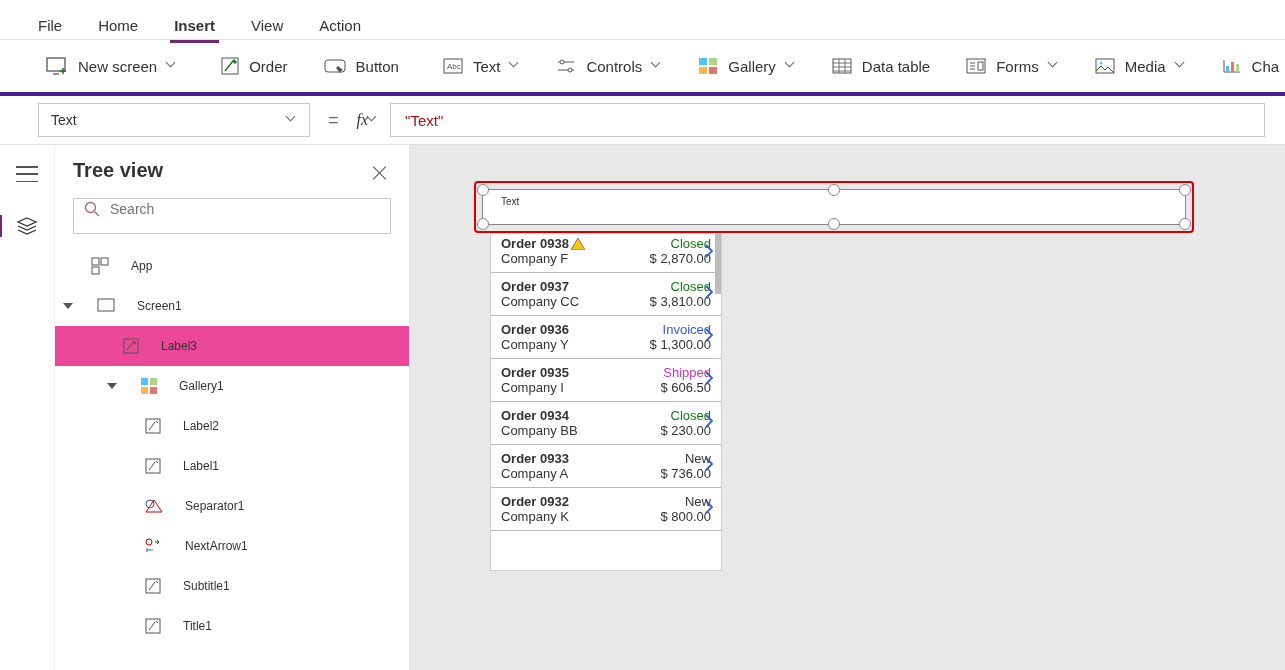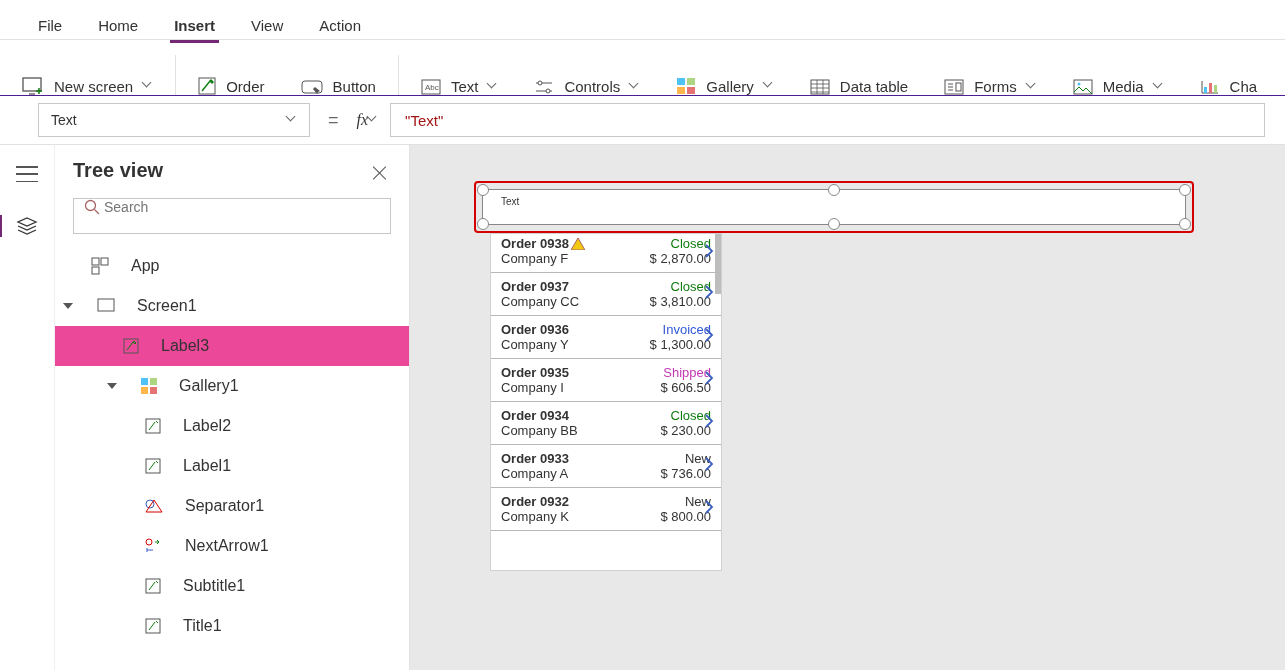--- a/index.html
+++ b/index.html
@@ -5,21 +5,21 @@
 * { margin: 0; padding: 0; box-sizing: border-box; font-family: "Segoe UI", Arial, sans-serif; }
 body { width: 1285px; height: 670px; overflow: hidden; background: #ffffff; color: #333; }
 
 
 .menu-tabs { display: flex; gap: 0; padding: 12px 0 0 20px; height: 40px; align-items: center; border-bottom: 1px solid #e1e1e1; }
 .menu-tab { padding: 8px 18px; font-size: 15px; color: #333; cursor: pointer; position: relative; }
 .menu-tab.active { font-weight: 600; }
 .menu-tab.active::after { content: ""; position: absolute; left: 14px; right: 14px; bottom: -1px; height: 3px; background: #742774; }
 
 
-.ribbon { display: flex; align-items: flex-end; height: 56px; border-bottom: 1px solid #4c1d95; padding-left: 4px; overflow: hidden; }
+.ribbon { display: flex; align-items: center; height: 56px; border-bottom: 4px solid #4c1d95; padding-left: 28px; overflow: hidden; }
 .ribbon-item { display: flex; align-items: center; gap: 10px; padding: 0 18px; font-size: 15px; color: #333; cursor: pointer; white-space: nowrap; }
 .ribbon-sep { width: 1px; height: 40px; background: #e1e1e1; margin: 0 4px; }
 .chev { width: 10px; height: 10px; display: inline-block; }
 .chev::before { content: ""; display: block; width: 6px; height: 6px; border-right: 1px solid #666; border-bottom: 1px solid #666; transform: rotate(45deg); margin-top: -2px; }
 
 
 .formula-row { display: flex; align-items: center; height: 48px; gap: 12px; padding: 0 20px 0 38px; }
 .prop-select { width: 272px; height: 34px; border: 1px solid #c8c8c8; display: flex; align-items: center; padding: 0 12px; justify-content: space-between; font-size: 14px; }
 .eq { font-size: 18px; color: #666; margin: 0 6px; }
 .fx { font-style: italic; font-size: 16px; font-family: Georgia, serif; }
@@ -35,25 +35,25 @@
 .rail-btn.active::before { content:""; position:absolute; left:-9px; top:6px; bottom:6px; width:3px; background:#742774;}
 
 
 .tree-panel { width: 355px; border-right: 1px solid #e1e1e1; border-top: 1px solid #e1e1e1; display: flex; flex-direction: column; }
 .tree-header { display: flex; align-items: flex-end; justify-content: space-between; padding: 14px 20px 10px 18px; }
 .tree-header h2 { font-size: 20px; font-weight: 600; }
 .close-x { width: 18px; height: 18px; cursor: pointer; position: relative; }
 .close-x::before, .close-x::after { content: ""; position: absolute; left: 8px; top: 0; width: 1px; height: 18px; background: #555; }
 .close-x::before { transform: rotate(45deg); }
 .close-x::after { transform: rotate(-45deg); }
-.search-wrap { margin: 6px 18px 12px 18px; height: 36px; border: 1px solid #c8c8c8; display: flex; align-items: flex-start; padding: 0 10px; gap: 4px; }
+.search-wrap { margin: 6px 18px 12px 18px; height: 36px; border: 1px solid #c8c8c8; display: flex; align-items: flex-end; padding: 16px 10px; gap: 10px; }
 .search-wrap input { border: none; outline: none; font-size: 14px; flex: 1; }
 
 .tree-list { overflow-y: auto; flex: 1; }
-.tree-row { display: flex; align-items: center; height: 40px; padding-left: 8px; gap: 22px; font-size: 16px; cursor: pointer; }
+.tree-row { display: flex; align-items: center; height: 40px; padding-left: 8px; gap: 22px; font-size: 12px; cursor: pointer; }
 .tree-row.selected { background: #ec4899; }
 .twisty { width: 12px; height: 12px; display: inline-block; }
 .twisty.open::before { content:""; display:block; width:0; height:0; border-left:5px solid transparent; border-right:5px solid transparent; border-top:6px solid #555; margin-top:3px; }
 .spacer { display:inline-block; }
 
 
 .canvas { flex: 1; background: #e8e8e8; padding: 30px 30px; position: relative; border-top:1px solid #e1e1e1; overflow:hidden;}
 .sel-frame { position: absolute; left: 64px; top: 36px; width: 720px; height: 52px; border: 2px solid #d40000; border-radius: 4px; }
 .sel-inner { position: absolute; inset: 6px; border: 1px solid #888; background: #fff; }
 .sel-text { position: absolute; left: 18px; top: 6px; font-size: 10px; color: #333; }

